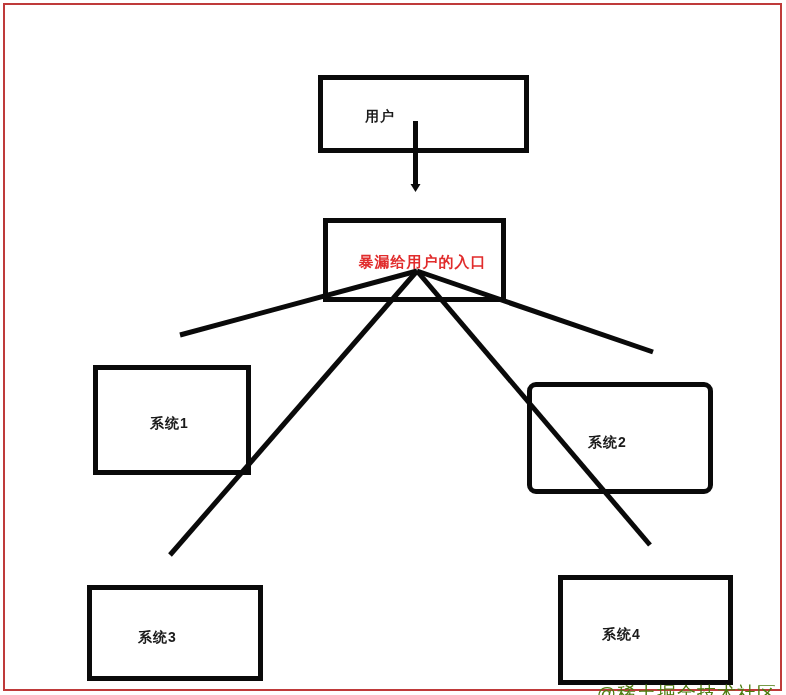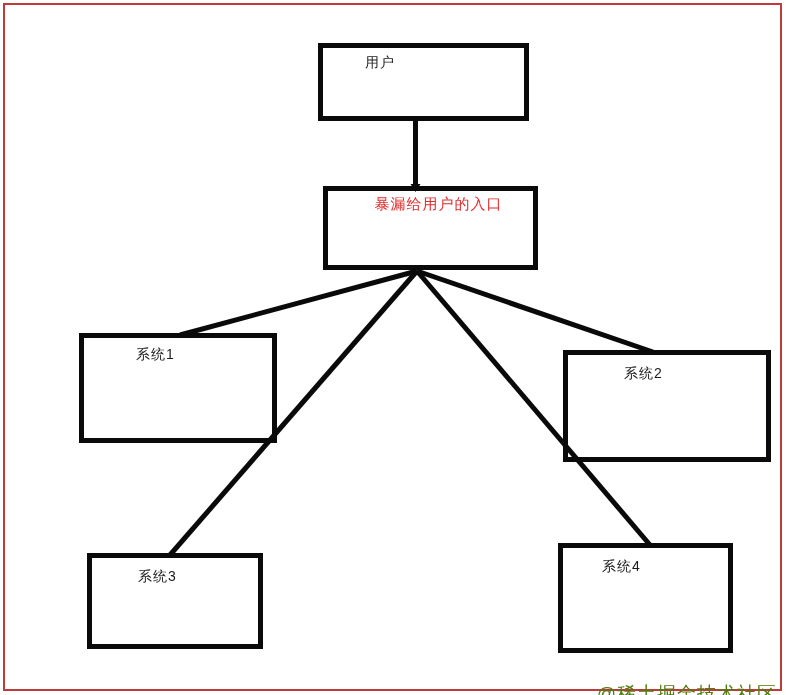--- a/index.html
+++ b/index.html
@@ -24,31 +24,33 @@
     border: 2px solid #bf3a3a;
     pointer-events: none;
     z-index: 1;
   }
   .node {
     position: absolute;
     box-sizing: border-box;
     background: #ffffff;
     border: 5px solid #0a0a0a;
     display: flex;
+    align-items: center;
     z-index: 2;
-    font-weight: normal;
+    font-weight: bold;
     font-size: 14px;
     color: #1a1a1a;
     letter-spacing: 1px;
+    margin-top: 32px;
   }
   .node-user   { left: 318px; top: 43px;  width: 211px; height: 78px;  padding-left: 42px; padding-top: 6px; }
-  .node-entry  { left: 323px; top: 186px; width: 215px; height: 84px;  justify-content: center; padding-left: 16px; padding-top: 4px; font-size: 15px; }
+  .node-entry  { left: 323px; top: 186px; width: 183px; height: 84px;  justify-content: center; padding-left: 16px; padding-top: 4px; font-size: 15px; }
   .node-entry .label { color: #e12c2c; }
-  .node-sys1   { left: 79px;  top: 333px; width: 198px; height: 110px; padding-left: 52px; padding-top: 8px; }
-  .node-sys2   { left: 563px; top: 350px; width: 208px; height: 112px; padding-left: 56px; padding-top: 10px; }
+  .node-sys1   { left: 93px;  top: 333px; width: 158px; height: 110px; padding-left: 52px; padding-top: 8px; }
+  .node-sys2   { left: 527px; top: 350px; width: 186px; height: 112px; padding-left: 56px; padding-top: 10px; border-radius: 9px; }
   .node-sys3   { left: 87px;  top: 553px; width: 176px; height: 96px; padding-left: 46px; padding-top: 10px; }
   .node-sys4   { left: 558px; top: 543px; width: 175px; height: 110px; padding-left: 39px; padding-top: 10px; }
   .connectors {
     position: absolute;
     left: 0;
     top: 0;
     z-index: 5;
     pointer-events: none;
   }
   .watermark {

